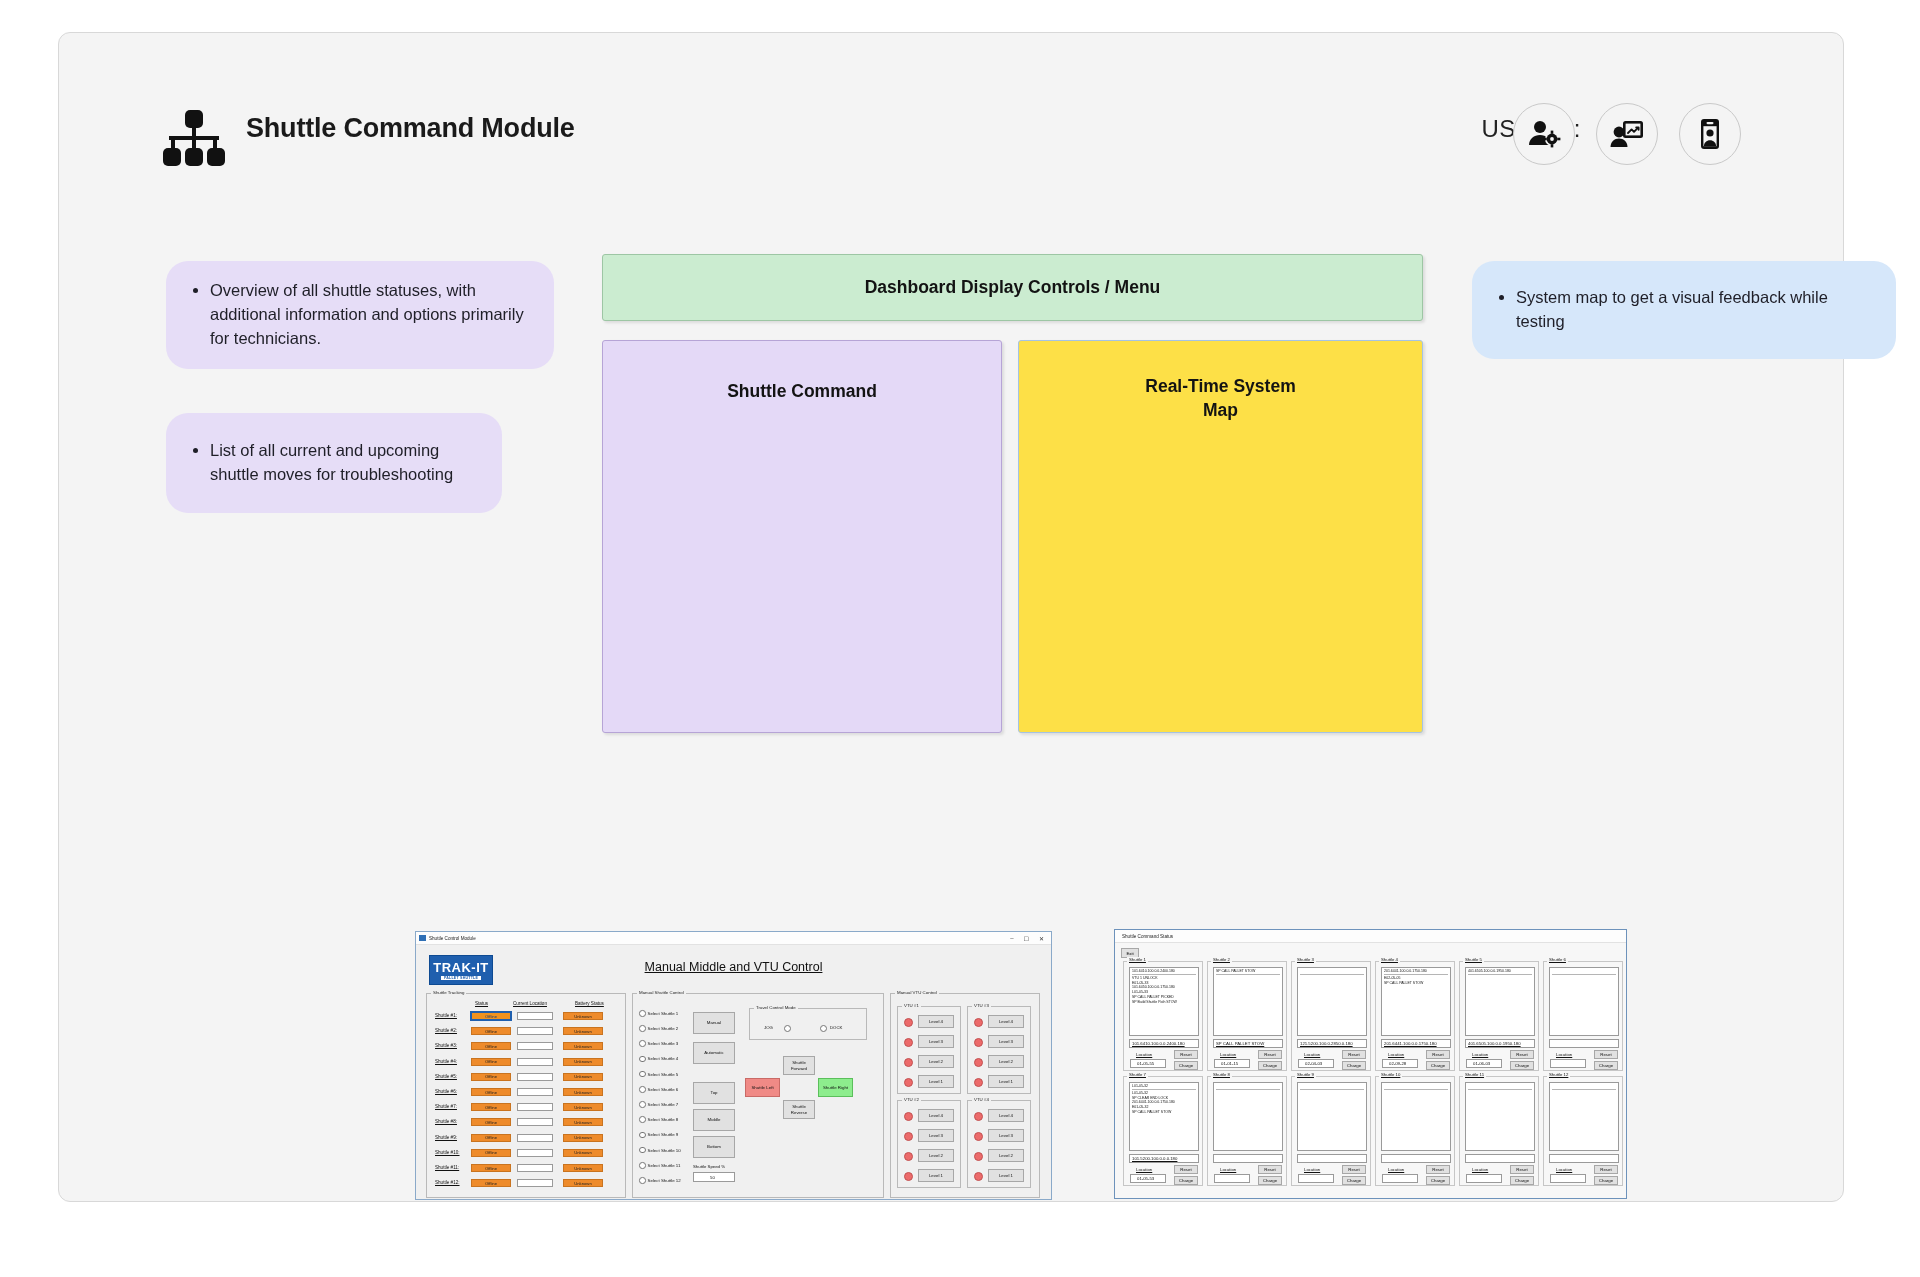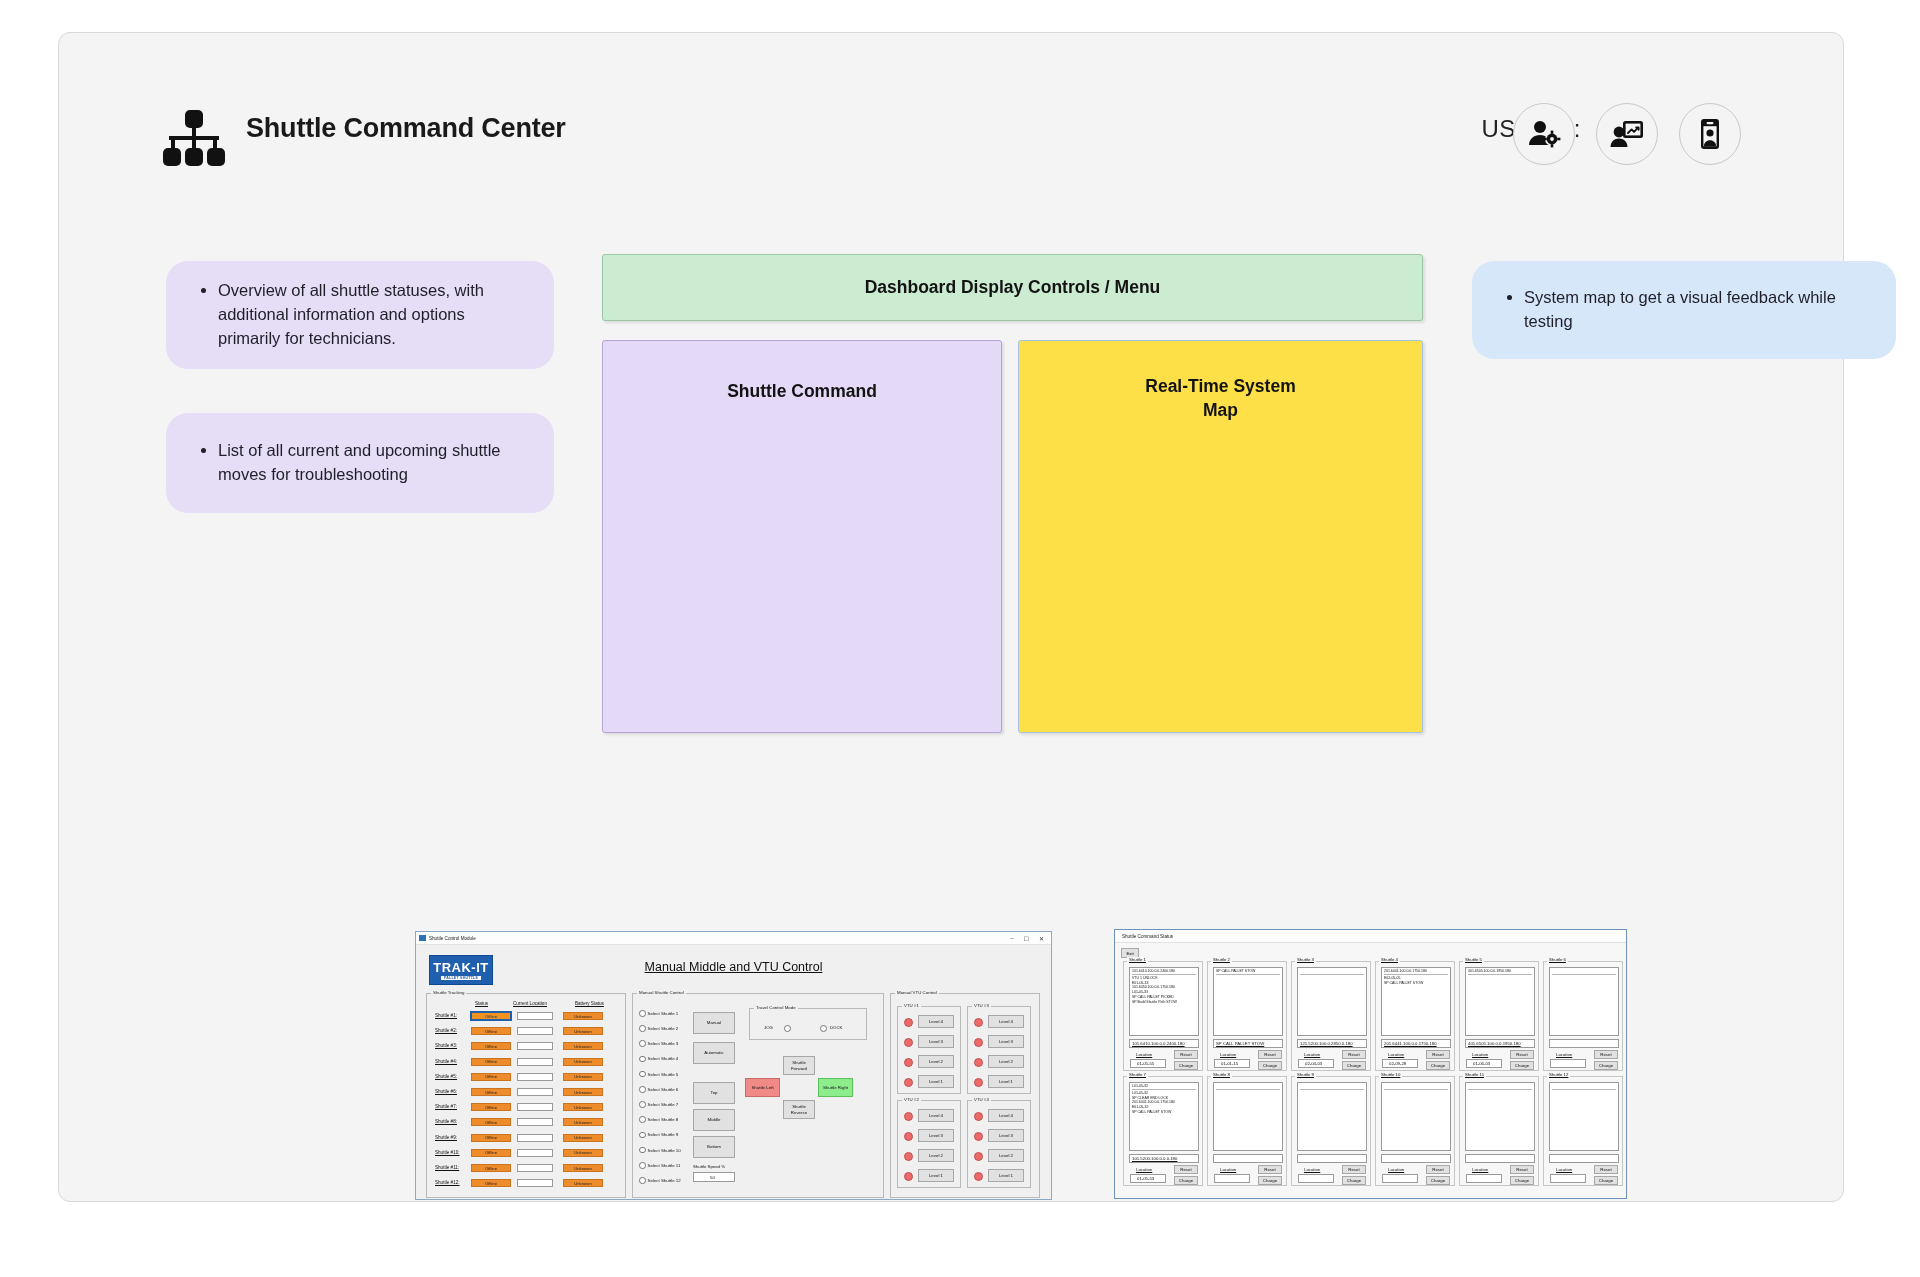--- a/index.html
+++ b/index.html
@@ -45,27 +45,27 @@
   .av3 { right: 2px; }
   .avwrap { position: absolute; right: 100px; top: 0; width: 0; height: 0; }
 
   
   .bubble {
     position: absolute;
     border-radius: 22px;
     box-sizing: border-box;
     padding: 20px 26px 20px 20px;
   }
-  .bubble ul { margin: 12px; padding-left: 20px; }
+  .bubble ul { margin: 4px; padding-left: 20px; }
   .bubble li { font-size: 16.5px; line-height: 1.45; color: #1f1f28; }
   .bub-purple { background: #e6ddf7; }
   .bub-blue   { background: #d6e7fa; }
 
   .bubble-1 { left: 107px; top: 228px; width: 388px; height: 108px; display:flex; align-items:center; }
-  .bubble-2 { left: 107px; top: 380px; width: 388px; height: 100px; display:flex; align-items:center; }
+  .bubble-2 { left: 107px; top: 380px; width: 336px; height: 100px; display:flex; align-items:center; }
   .bubble-3 { left: 1413px; top: 228px; width: 424px; height: 98px; display:flex; align-items:center; }
 
   
   .panel {
     position: absolute; box-sizing: border-box;
     border-radius: 3px;
     display: flex; align-items: flex-start; justify-content: center;
     font-size: 17.5px; font-weight: bold; color: #131313;
     text-align: center;
     box-shadow: 2px 2px 3px rgba(0,0,0,0.10);
@@ -184,21 +184,21 @@
         <rect x="33" y="20" width="4" height="12" fill="#111"></rect>
         <rect x="10" y="28" width="50" height="4" fill="#111"></rect>
         <rect x="12" y="30" width="4" height="10" fill="#111"></rect>
         <rect x="33" y="30" width="4" height="10" fill="#111"></rect>
         <rect x="54" y="30" width="4" height="10" fill="#111"></rect>
         <rect x="4" y="40" width="18" height="18" rx="5" fill="#111"></rect>
         <rect x="26" y="40" width="18" height="18" rx="5" fill="#111"></rect>
         <rect x="48" y="40" width="18" height="18" rx="5" fill="#111"></rect>
       </svg>
     </div>
-    <div class="hdr-title">Shuttle Command Center</div>
+    <div class="hdr-title">Shuttle Command Module</div>
 
     <div class="users-label">USERS :</div>
 
     <div class="avwrap">
       <div class="avatar-btn av1">
         <svg width="34" height="34" viewBox="0 0 34 34">
           <circle cx="13" cy="10" r="6" fill="#111"></circle>
           <path d="M2 28c0-6 5-10 11-10s11 4 11 10z" fill="#111"></path>
           <circle cx="25" cy="22" r="7" fill="#f4f4f4"></circle>
           <circle cx="25" cy="22" r="5.4" fill="#111"></circle>

